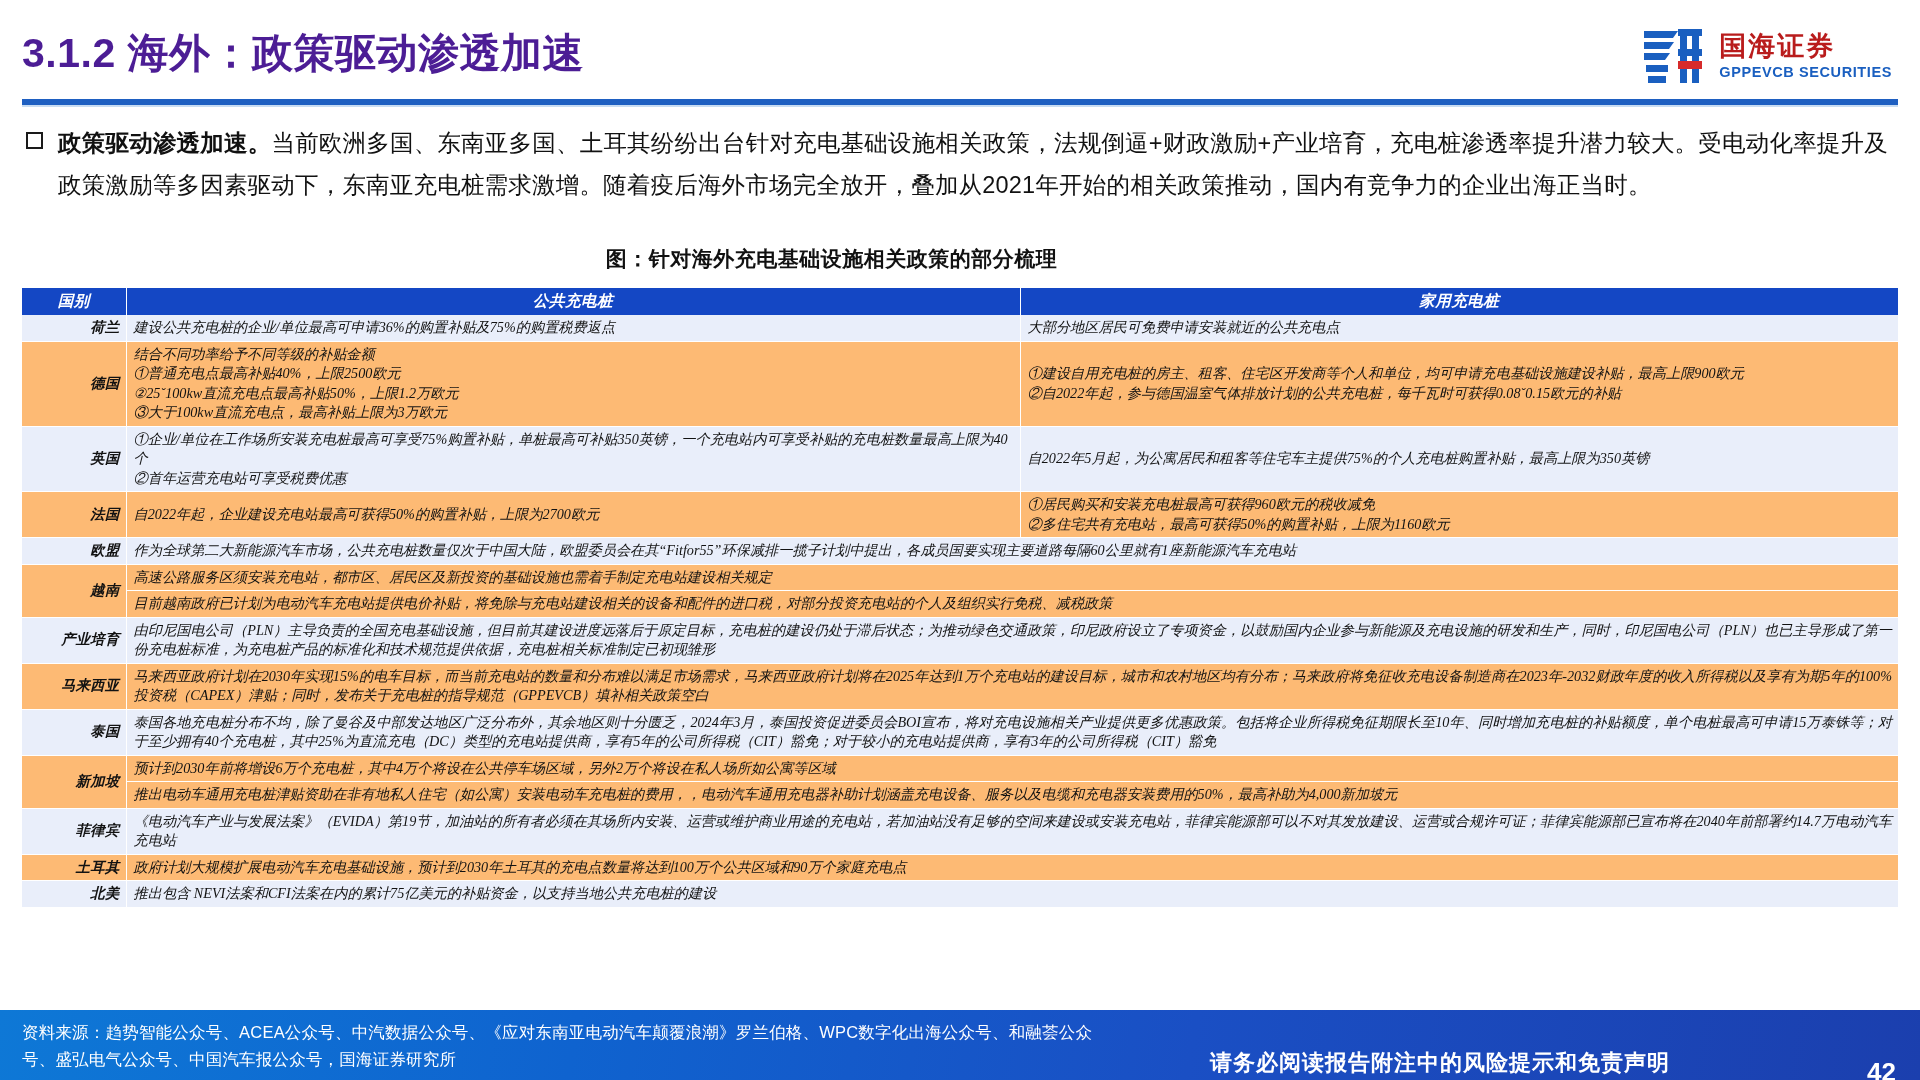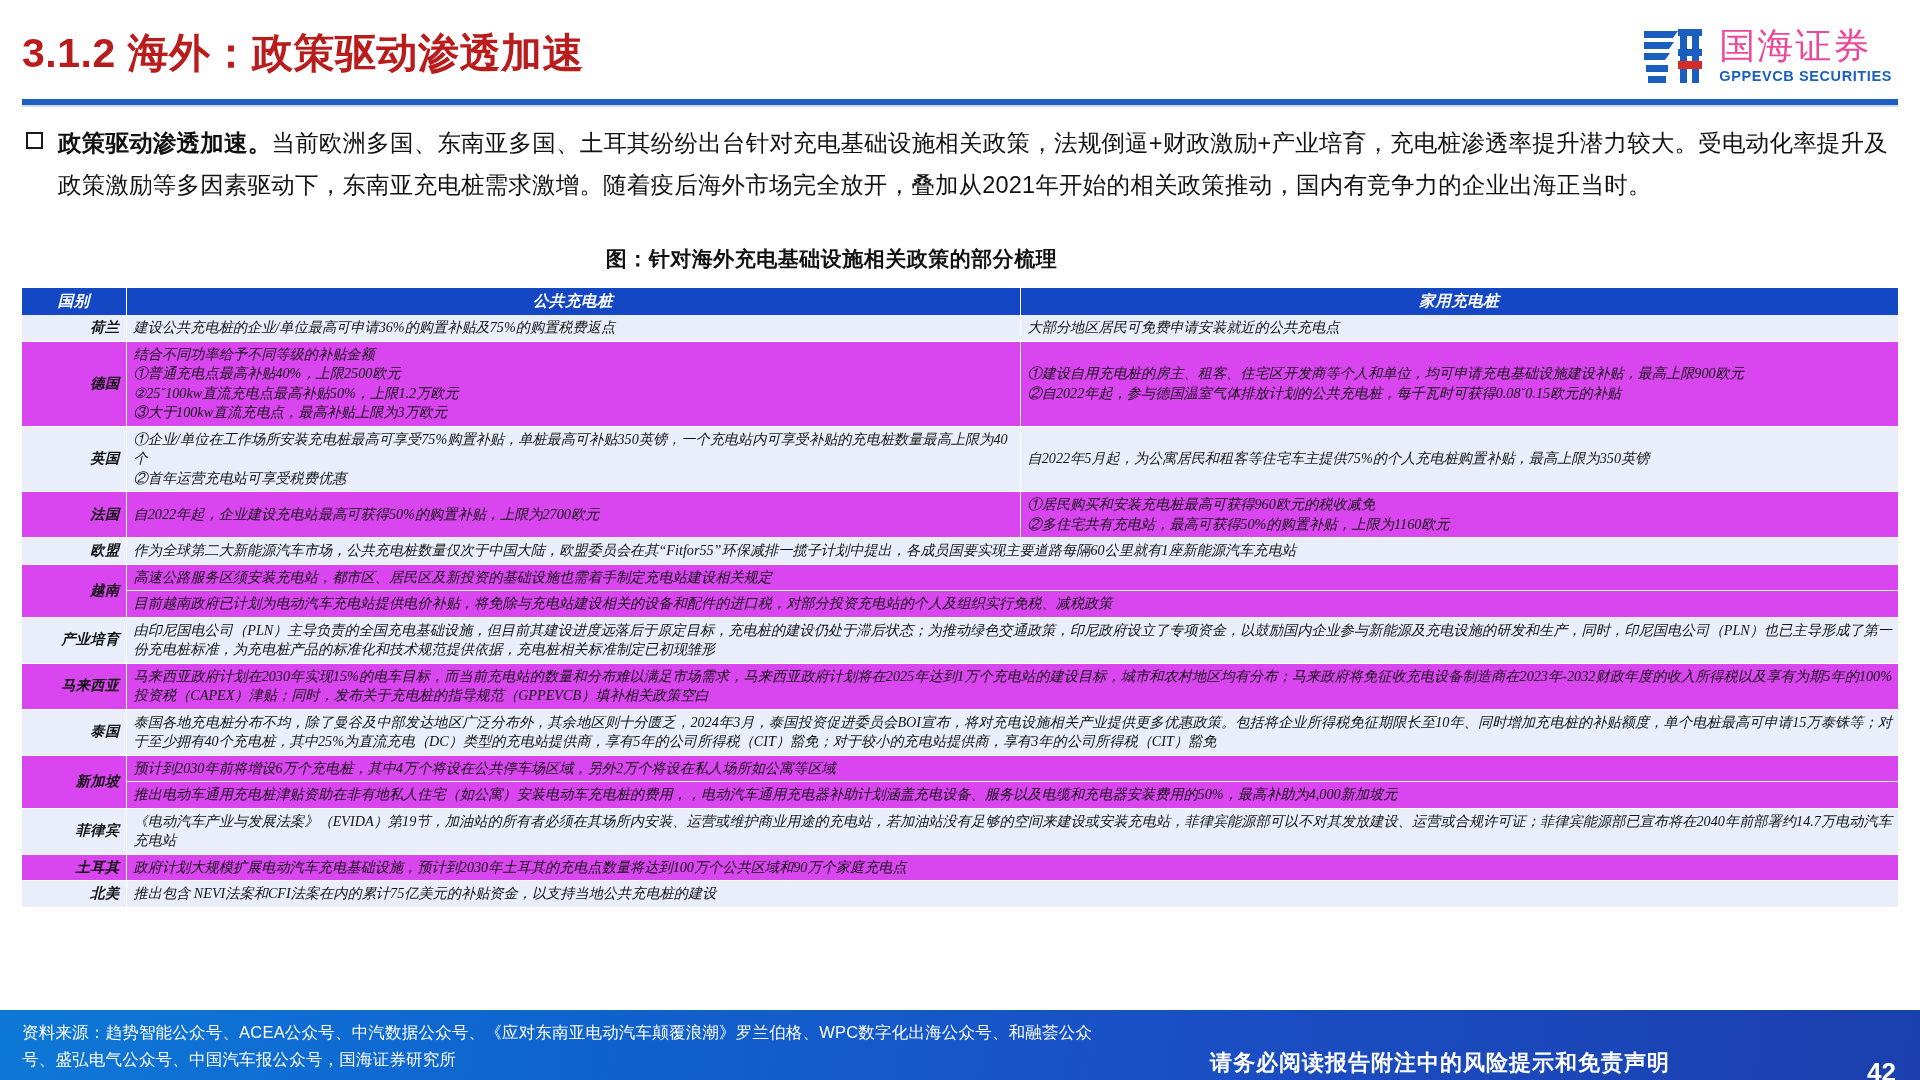--- a/index.html
+++ b/index.html
@@ -8,36 +8,36 @@
     background: #ffffff;
     font-family: "Liberation Sans", "DejaVu Sans", sans-serif;
     overflow: hidden;
   }
   .slide { position: relative; width: 1920px; height: 1080px; background:#fff; }
 
   
   .header { position: absolute; left: 0; top: 0; width: 1920px; height: 114px; }
   .slide-title {
     position: absolute; left: 22px; top: 26px;
-    font-size: 41px; font-weight: bold; color: #b91c1c;
+    font-size: 41px; font-weight: bold; color: #4c1d95;
     letter-spacing: .5px; white-space: nowrap;
   }
   .title-rule {
     position: absolute; left: 22px; top: 99px; width: 1876px; height: 6px;
     background: #1e5fc1;
   }
   .title-rule-thin {
     position: absolute; left: 22px; top: 105px; width: 1876px; height: 2px;
     background: #c8dcf2;
   }
   
   .logo { position: absolute; right: 28px; top: 22px; height: 68px; display: flex; align-items: center; gap: 13px; }
   .logo-mark { width: 64px; height: 62px; display: block; }
   .logo-text { display: flex; flex-direction: column; justify-content: center; line-height: 1; }
-  .logo-cn { font-size: 36px; font-weight: normal; color: #ec4899; letter-spacing: 2px; }
+  .logo-cn { font-size: 27px; font-weight: bold; color: #b91c1c; letter-spacing: 2px; }
   .logo-en { font-size: 14.5px; font-weight: bold; color: #1a5fc0; letter-spacing: .6px; margin-top: 5px; }
 
   
   .bullet-block { position: absolute; left: 26px; top: 122px; width: 1870px; }
   .bullet-row { display: flex; align-items: flex-start; }
   .bullet-square {
     width: 17px; height: 17px; border: 2.4px solid #1a1a1a;
     margin-top: 10px; margin-right: 15px; flex: 0 0 auto;
   }
   .para {
@@ -82,21 +82,21 @@
   table.policy td:last-child { border-right: none; }
   td.country {
     text-align: right; font-weight: bold; font-size: 15.2px;
     white-space: nowrap; letter-spacing: .4px;
   }
   td.cell { text-align: left; }
   td.cell .ln { display: block; }
   td.cell.justify { text-align: justify; }
 
   tr.band-a td { background: #e9eefa; }
-  tr.band-b td { background: #d946ef; }
+  tr.band-b td { background: #fdba74; }
 
   td.nopad-bottom { border-bottom: none; }
 
   
   .footer {
     position: absolute; left: 0; bottom: 0; width: 1920px; height: 70px;
     background: linear-gradient(100deg, #0e78d6 0%, #0f63cf 30%, #1a4fc4 62%, #1b3fae 100%);
     color: #ffffff;
   }
   .source {

